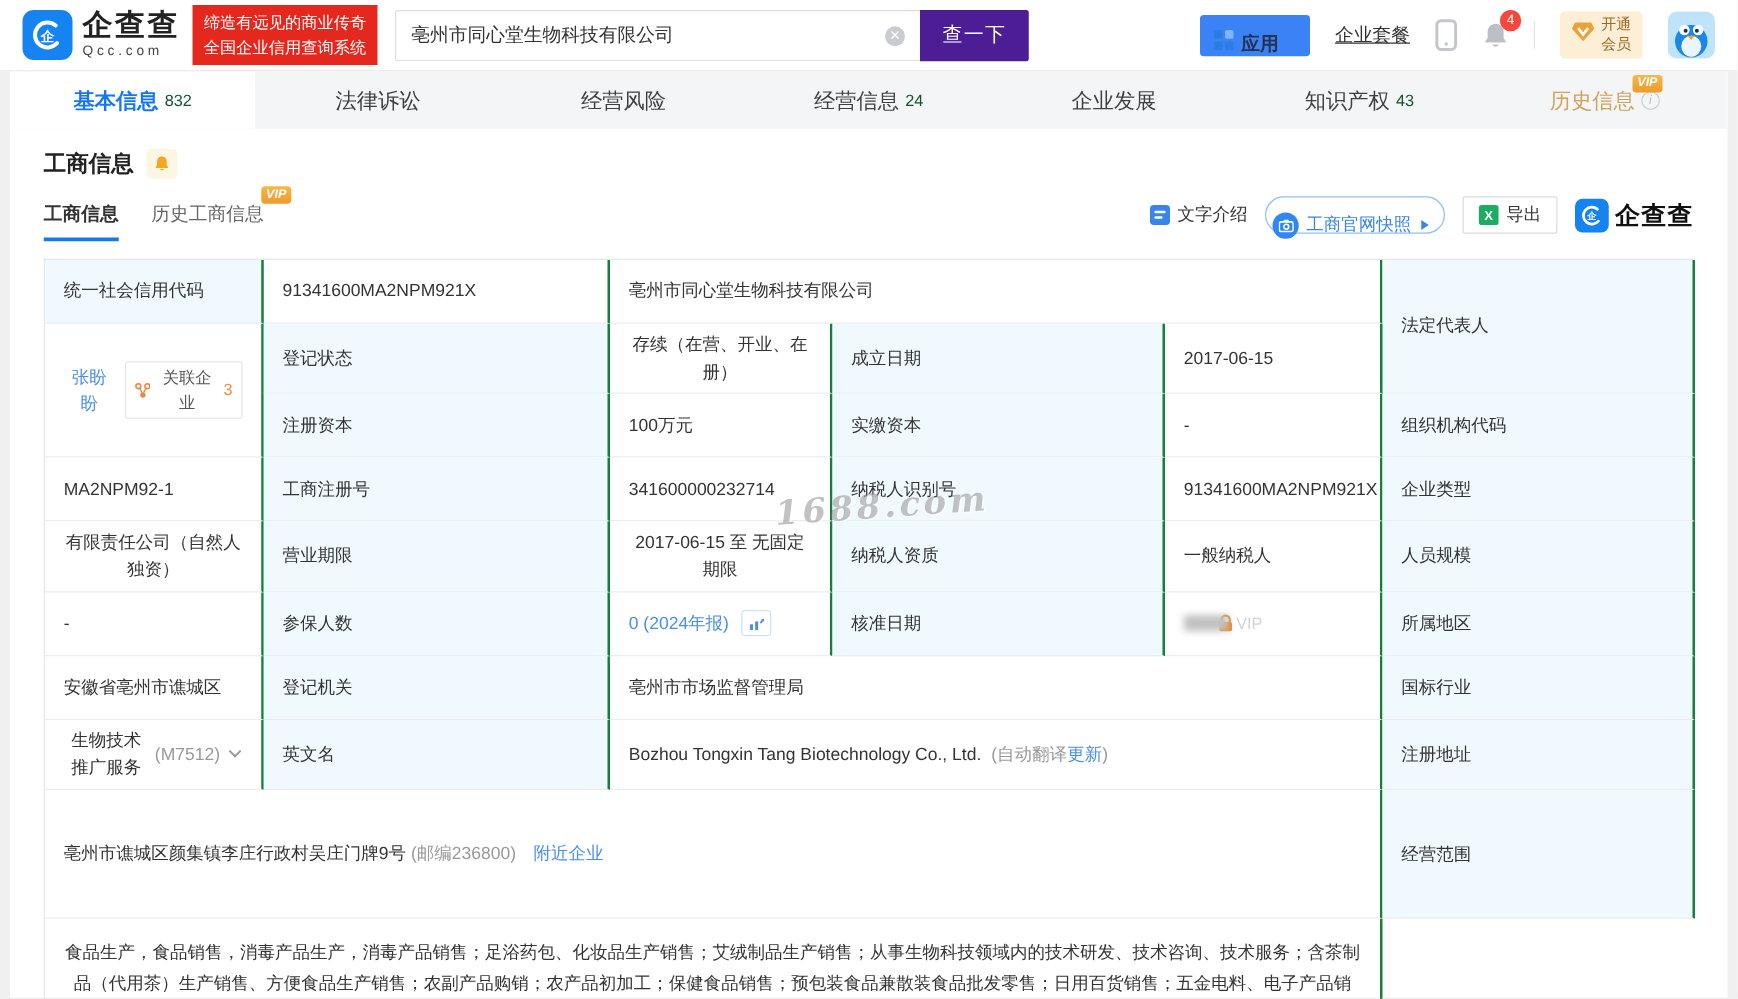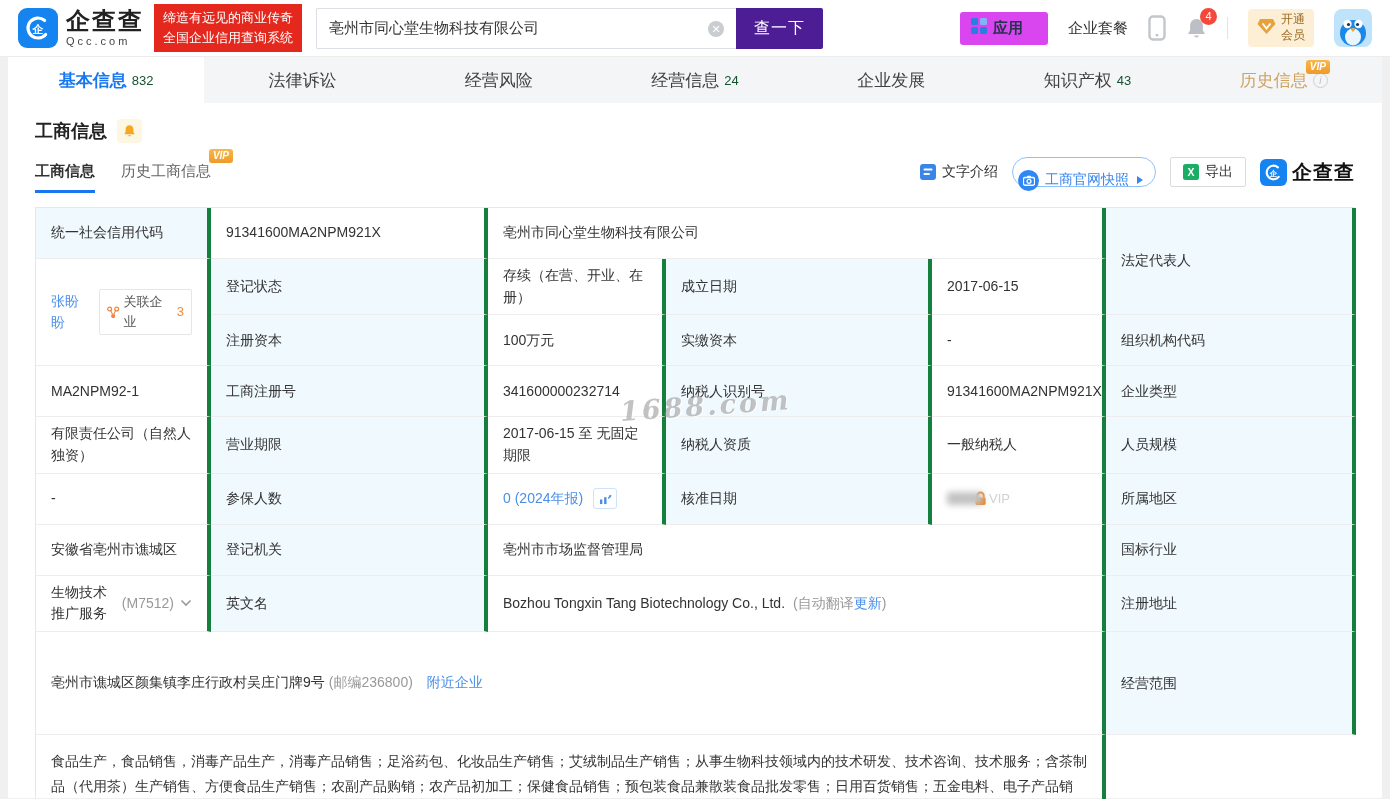--- a/index.html
+++ b/index.html
@@ -20,26 +20,26 @@
   .searchbox input { width:420px; height:41px; border:1px solid #dcdfe3; border-right:none;
     border-radius:2px 0 0 2px; padding:0 34px 0 12px; font-size:15px; color:#333; outline:none;
     font-family:inherit;}
   .clear-x { width:16px; height:16px; border-radius:50%; background:#c9ccd1; color:#fff;
     font-size:11px; line-height:16px; text-align:center; margin-left:-28px; margin-top:13px;
     z-index:2; cursor:pointer;}
   .search-btn { width:87px; height:41px; background:#4c1d95; color:#fff; border:none;
     font-size:16px; letter-spacing:1px; cursor:pointer; border-radius:0 2px 2px 0;
     margin-left:12px; font-family:inherit;}
   .top-right { margin-left:auto; display:flex; align-items:center; gap:20px; }
-  .apps-pill { display:flex; align-items:center; gap:6px; background:#d946ef; height:33px;
+  .apps-pill { display:flex; align-items:flex-end; gap:6px; background:#3b82f6; height:33px;
     padding:0 11px; border-radius:3px; cursor:pointer;}
   .apps-pill .t { font-size:15px; color:#24324d; font-weight:bold;}
   .caret-down { width:0; height:0; border-left:4px solid transparent; border-right:4px solid transparent;
     border-top:5px solid #4b5precision568; border-top-color:#4b5568;}
-  .plain-link { font-size:15px; color:#333; cursor:pointer; }
+  .plain-link { font-size:15px; color:#333; cursor:pointer;text-decoration:underline; }
   .icon-btn { position:relative; cursor:pointer; display:flex; align-items:center;}
   .bell-badge { position:absolute; top:-9px; right:-10px; background:#f5483b; color:#fff;
     border-radius:9px; min-width:17px; height:17px; font-size:11px; line-height:17px;
     text-align:center; padding:0 3px;}
   .vdivider { width:1px; height:22px; background:#e4e4e4; }
   .vip-pill { display:flex; align-items:center; gap:5px; background:#fcefd6; border-radius:4px;
     padding:3px 9px; cursor:pointer;}
   .vip-pill .txt { font-size:12px; line-height:1.3; color:#9c6a23; font-weight:normal; }
   .avatar { width:38px; height:38px; border-radius:8px; overflow:hidden; cursor:pointer;}
   
@@ -82,22 +82,22 @@
     padding:0 12px; border-radius:2px; font-size:14px; color:#333; background:#fff; cursor:pointer;}
   .brand2 { display:flex; align-items:center; gap:5px; }
   .brand2 .ico { width:27px; height:27px; border-radius:6px; background:#1583f0; display:flex;
     align-items:center; justify-content:center;}
   .brand2 .t { font-size:20px; font-weight:bold; color:#111; letter-spacing:1px;}
   
   .tbl-wrap { position:relative; margin:14px 27px 0; }
   .info-table { display:grid; grid-template-columns:175px 277px 178px 266px 174px 250px;
     grid-auto-rows:minmax(51px,auto); border-top:1px solid #e7e7e7; border-left:1px solid #e7e7e7;
     font-size:14px; }
-  .cell { border-right:4px solid #15803d; border-bottom:1px solid #ededed; padding:6px 15px;
-    display:flex; align-items:center; line-height:1.55; }
+  .cell { border-right:2px solid #15803d; border-bottom:1px solid #ededed; padding:6px 15px;
+    display:flex; align-items:center; line-height:1.55;text-align:center; }
   .lbl { background:#f0f9fe; color:#333; }
   .rspan2 { grid-row:span 2; }
   .span3 { grid-column:span 3; }
   .span5 { grid-column:span 5; }
   .link { color:#4a8ee8; cursor:pointer; text-decoration:none; }
   .gray { color:#999; }
   .rel-badge { display:inline-flex; align-items:center; gap:4px; border:1px solid #e6e6e6;
     border-radius:2px; padding:2px 7px; margin-left:8px; font-size:13px; color:#555;
     background:#fff; cursor:pointer;}
   .rel-badge .n { color:#f28b3b; }

